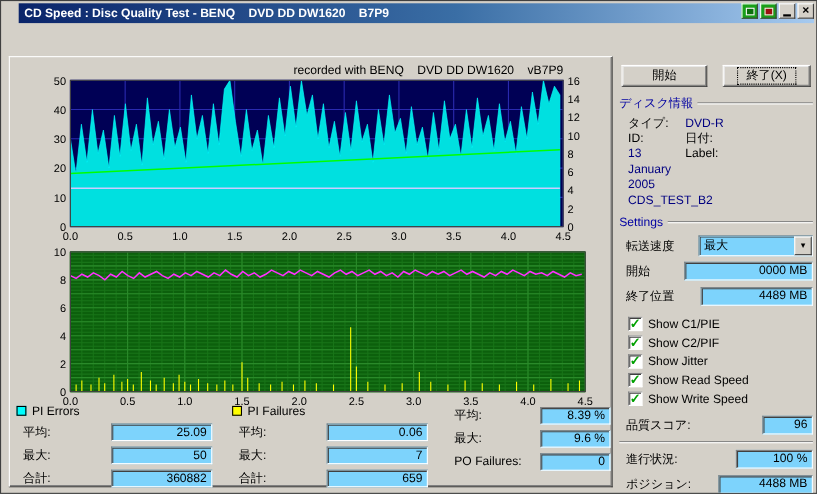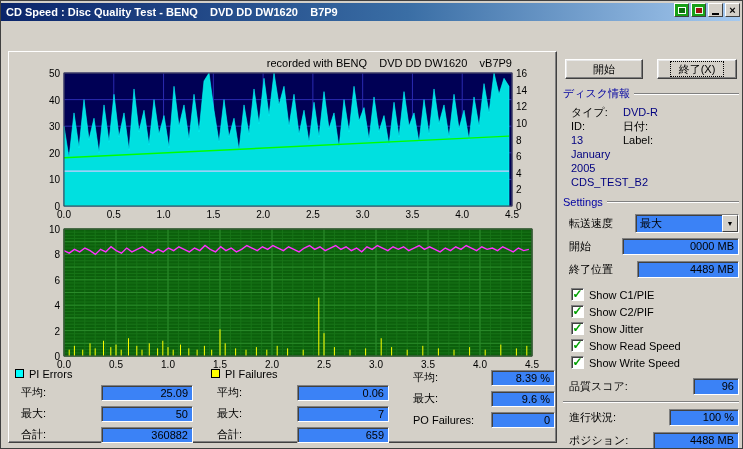--- a/index.html
+++ b/index.html
@@ -3,21 +3,21 @@
 <meta charset="utf-8">
 <style>
   html,body{margin:0;padding:0;background:#3a6ea5;}
   *{box-sizing:border-box;}
   #win{
     position:relative;width:743px;height:449px;background:#d4d0c8;
     font-family:"Liberation Sans",sans-serif;font-size:11px;color:#000;
     border:1px solid #404040;overflow:hidden;
   }
   .titlebar{
-    position:absolute;left:0;top:2px;right:2px;height:18px;
+    position:absolute;left:16px;top:2px;right:2px;height:18px;
     background:linear-gradient(90deg,#0a246a,#3a6ea5 55%,#a6caf0);
     display:flex;align-items:center;padding-left:5px;
   }
   .title-text{color:#fff;font-weight:bold;font-size:11px;white-space:pre;overflow:hidden;}
   .tb-buttons{position:absolute;right:2px;top:2px;display:flex;gap:2px;}
   .tb-btn{width:15px;height:14px;background:#d4d0c8;border:1px solid;border-color:#fff #404040 #404040 #fff;
     display:flex;align-items:center;justify-content:center;font-size:10px;line-height:10px;padding:0;}
   .tb-btn.green{background:#18a018;}
   .gi{width:8px;height:7px;border:1px solid #fff;background:#0c700c;}
   .gi2{width:8px;height:7px;border:1px solid #e0ffe0;background:#9c1010;}
@@ -46,21 +46,21 @@
   .btn.focused .inner{border-color:#000;}
   .sec-head{display:flex;align-items:center;gap:4px;margin-top:7px;}
   .sec-title{color:#0000a2;font-size:11px;white-space:nowrap;}
   .etch{flex:1;height:2px;border-top:1px solid #808080;border-bottom:1px solid #fff;}
   .divider{height:2px;border-top:1px solid #808080;border-bottom:1px solid #fff;margin:6px 0;}
   .info-grid{display:grid;grid-template-columns:52px 1fr;margin:4px 0 0 8px;line-height:14px;}
   .info-val{color:#000080;}
   .row{display:flex;justify-content:space-between;align-items:center;}
   .row .lbl{padding-left:6px;}
   .sunken{
-    background:#3b82f6;border:1px solid;border-color:#808080 #fff #fff #808080;
+    background:#7dd3fc;border:1px solid;border-color:#808080 #fff #fff #808080;
     box-shadow:inset 1px 1px 0 #404040;
   }
   .field{height:17px;line-height:15px;text-align:right;padding:0 4px;}
   .combo{width:104px;height:19px;display:flex;align-items:stretch;}
   .combo-text{flex:1;padding:1px 0 0 4px;line-height:15px;}
   .combo-btn{width:16px;background:#d4d0c8;border:1px solid;border-color:#fff #404040 #404040 #fff;
     display:flex;align-items:center;justify-content:center;font-size:7px;}
   .checks{margin:8px 0 0 8px;}
   .cb-row{display:flex;align-items:center;height:17px;gap:5px;}
   .cb-box{width:13px;height:13px;background:#fff;border:1px solid;border-color:#808080 #fff #fff #808080;

